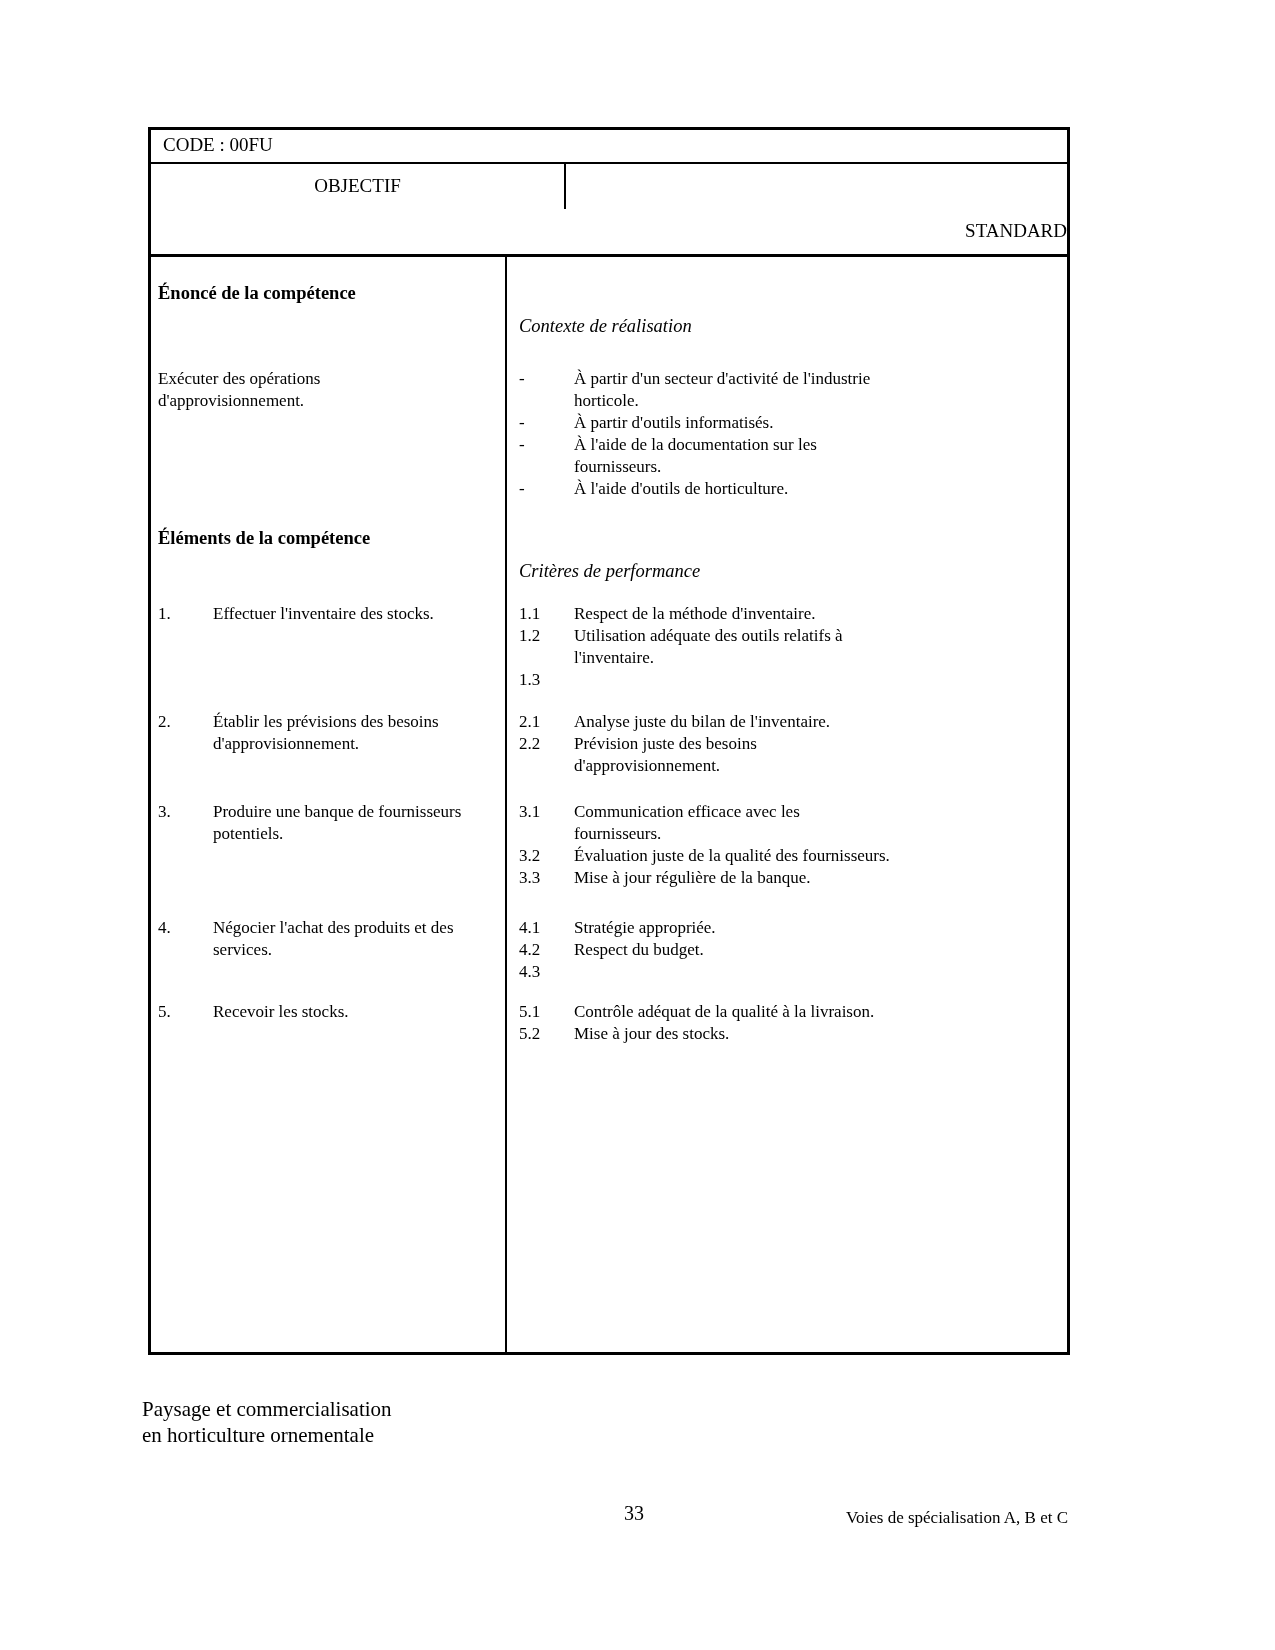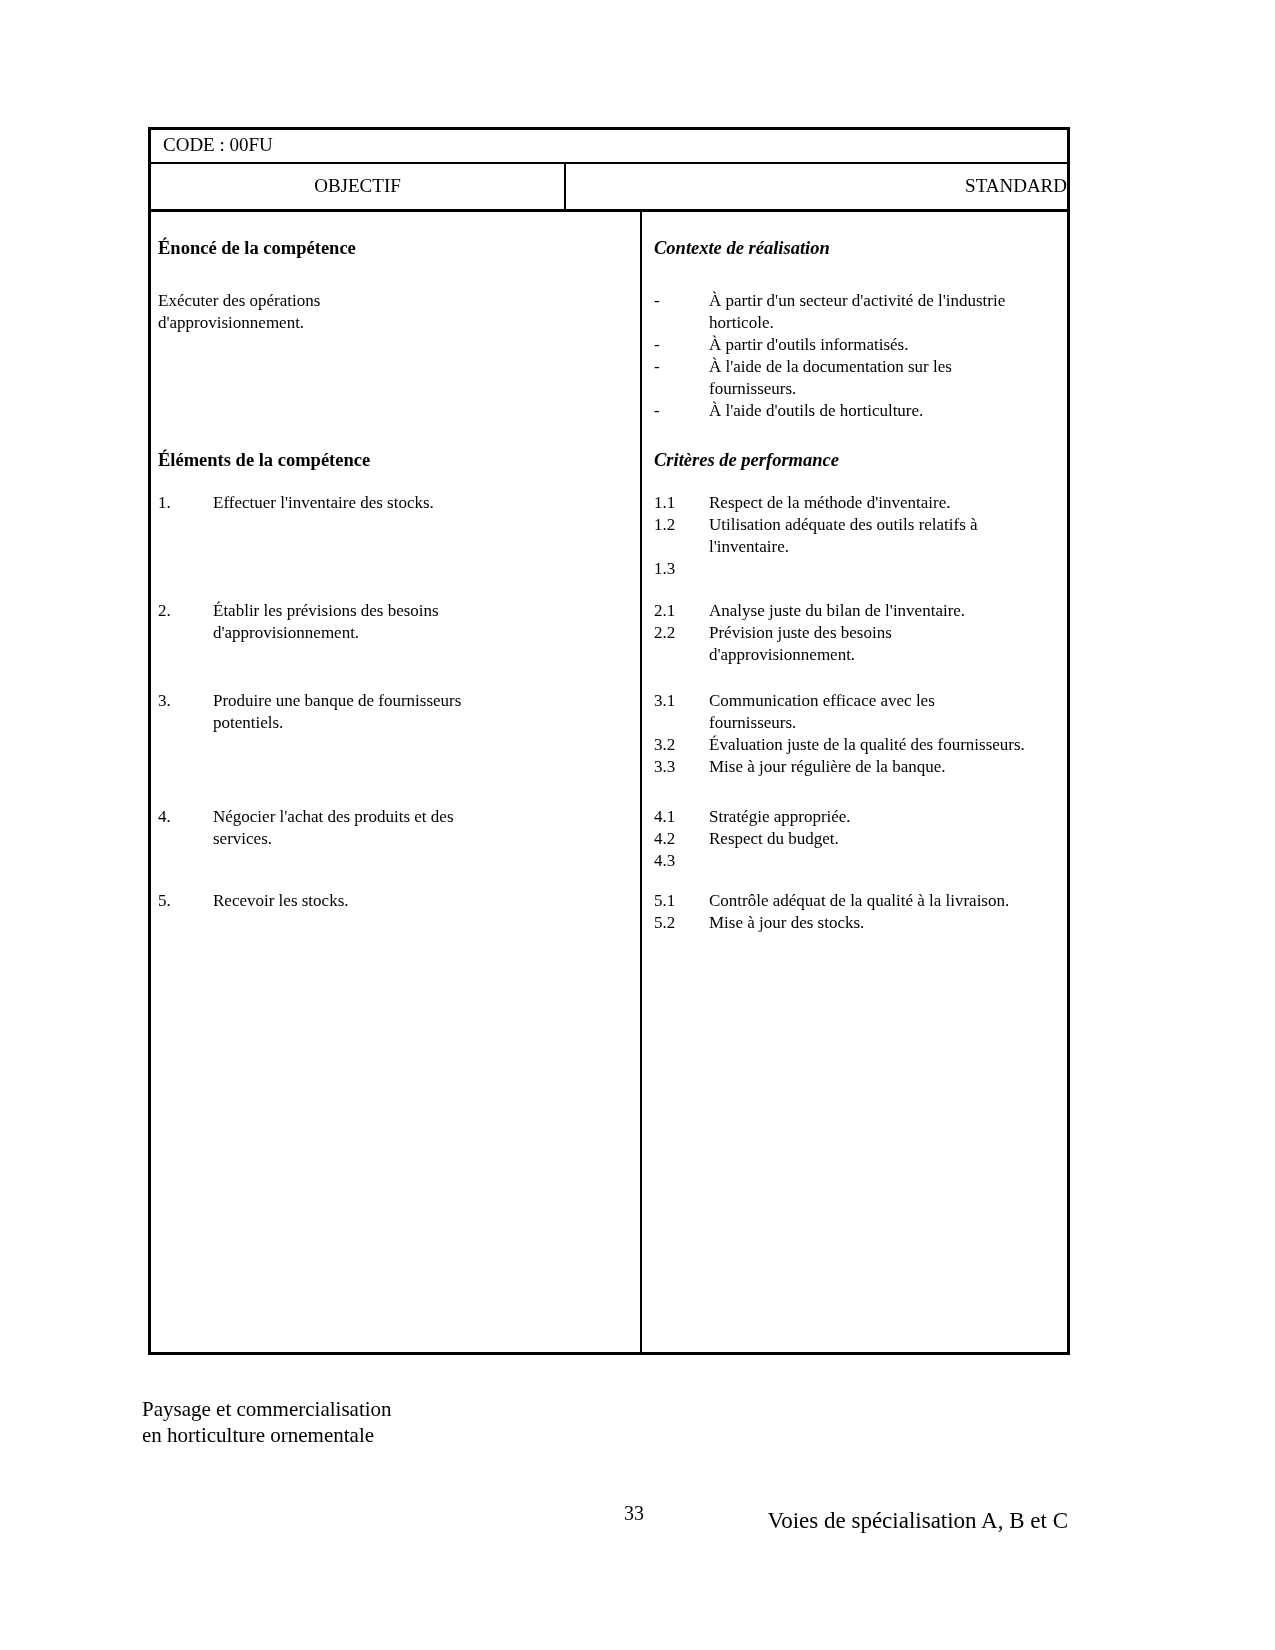--- a/index.html
+++ b/index.html
@@ -6,45 +6,45 @@
   html,body { background:#ffffff; }
   body {
     width:1275px; height:1650px; position:relative;
     font-family:"Liberation Serif", serif; color:#000;
   }
   .table {
     position:absolute; left:148px; top:127px; width:922px; height:1228px;
     border:3px solid #000; display:flex; flex-direction:column; background:#fff;
   }
   .code-row { border-bottom:2px solid #000; padding:4px 10px 6px 12px; font-size:19px; }
-  .head-row { display:flex; border-bottom:3px solid #000; }
+  .head-row { display:flex; border-bottom:3px solid #000;flex-direction:column; }
   .head-cell { padding:11px 0 12px 0; text-align:center; font-size:19px; }
   .head-left { width:415px; border-right:2px solid #000; }
   .head-right { flex:1;text-align:right; }
   .body { flex:1; display:flex; flex-direction:column; font-size:17px; line-height:22px; }
   .row { display:flex; }
   .row.grow { flex:1; }
-  .cl { width:491px; border-right:2px solid #000; padding-left:7px; }
+  .cl { width:356px; border-right:2px solid #000; padding-left:7px; }
   .cr { flex:1; padding-left:12px; padding-right:14px; }
   .title { font-weight:bold; font-size:18.5px; line-height:24px; }
-  .title-i { font-weight:bold; font-style:italic; font-size:18.5px; line-height:24px; }
+  .title-i { font-weight:normal; font-style:italic; font-size:18.5px; line-height:24px;margin-top:33px; }
   .pre { white-space:pre-line; }
   .item { display:flex; }
   .num { width:55px; flex-shrink:0; }
   .txt { flex:1; }
   .pt24 { padding-top:24px; }
   .pb30 { padding-bottom:30px; }
   .pb26 { padding-bottom:26px; }
   .pb20 { padding-bottom:20px; }
   .pb24 { padding-bottom:24px; }
   .pb28 { padding-bottom:28px; }
   .pb18 { padding-bottom:18px; }
   .footer-left { position:absolute; left:142px; top:1396px; font-size:21px; line-height:26px; }
   .footer-page { position:absolute; left:0; top:1502px; width:1268px; text-align:center; font-size:20px; }
-  .footer-right { position:absolute; right:207px; top:1508px; font-size:23px; }
+  .footer-right { position:absolute; right:207px; top:1508px; font-size:17px; }
 </style>
 </head>
 <body>
 
 <div class="table">
 
   <div class="code-row">CODE : 00FU</div>
 
   <div class="head-row">
     <div class="head-cell head-left">OBJECTIF</div>

